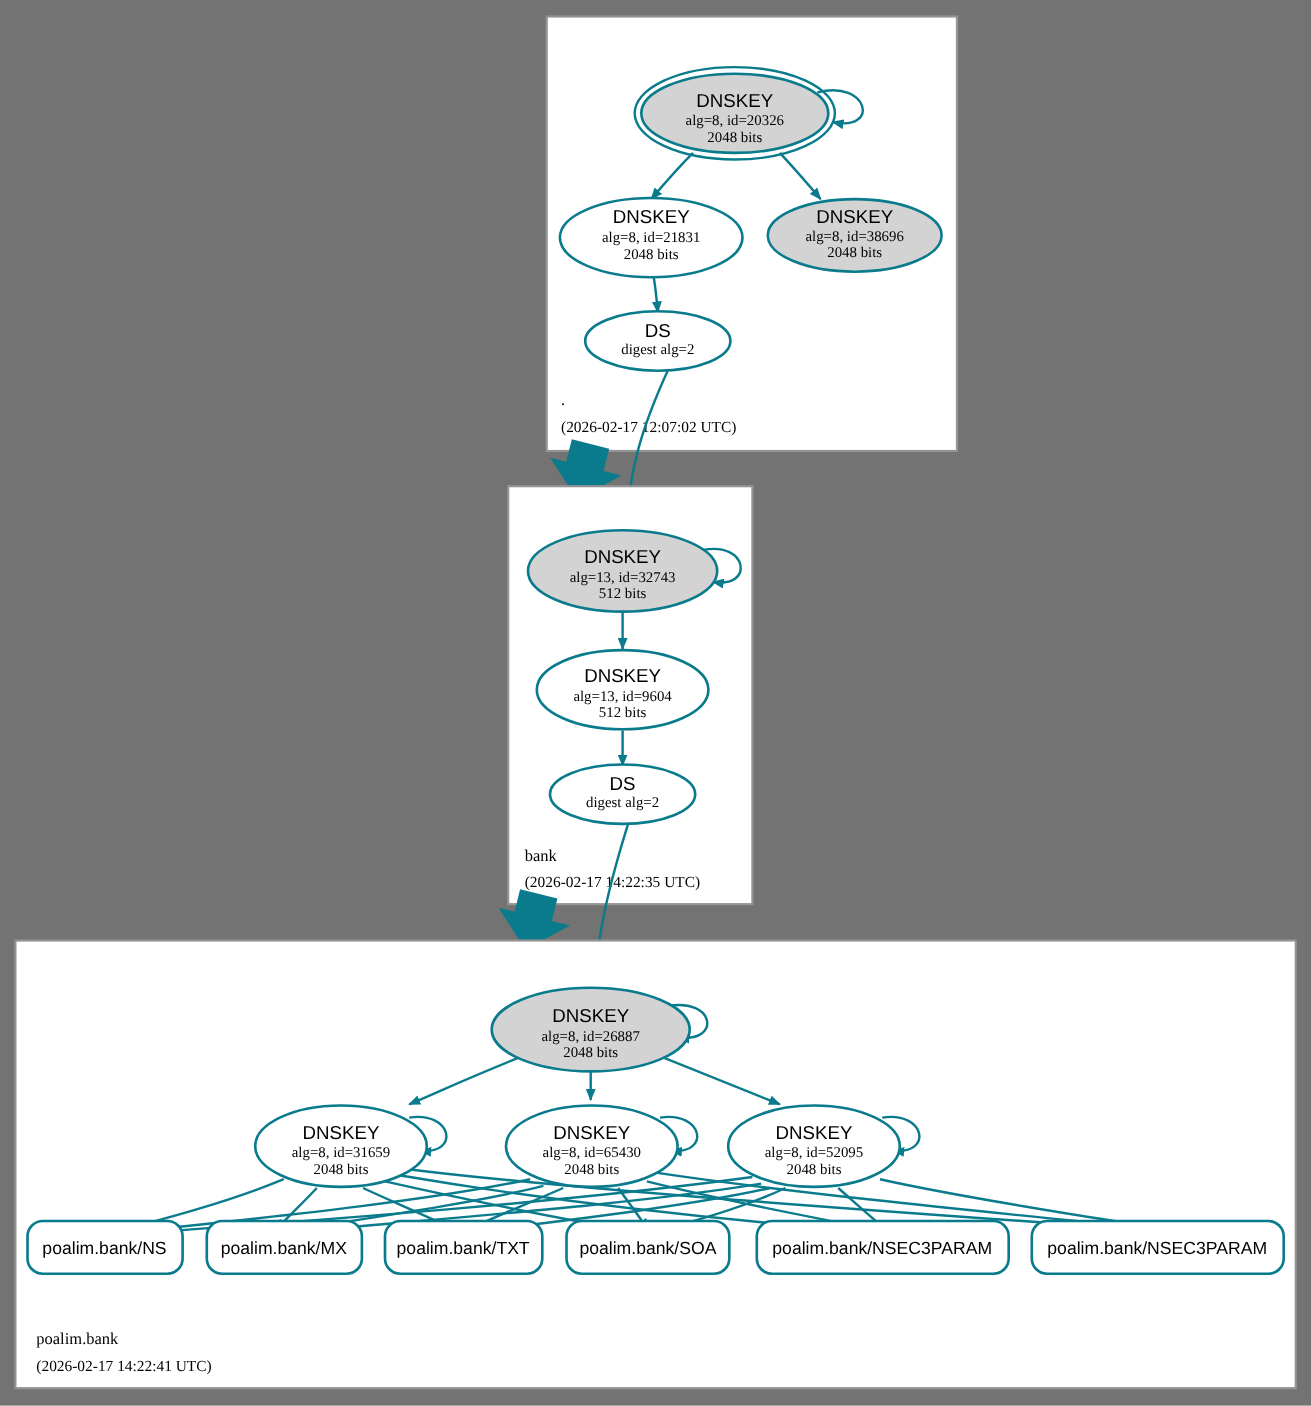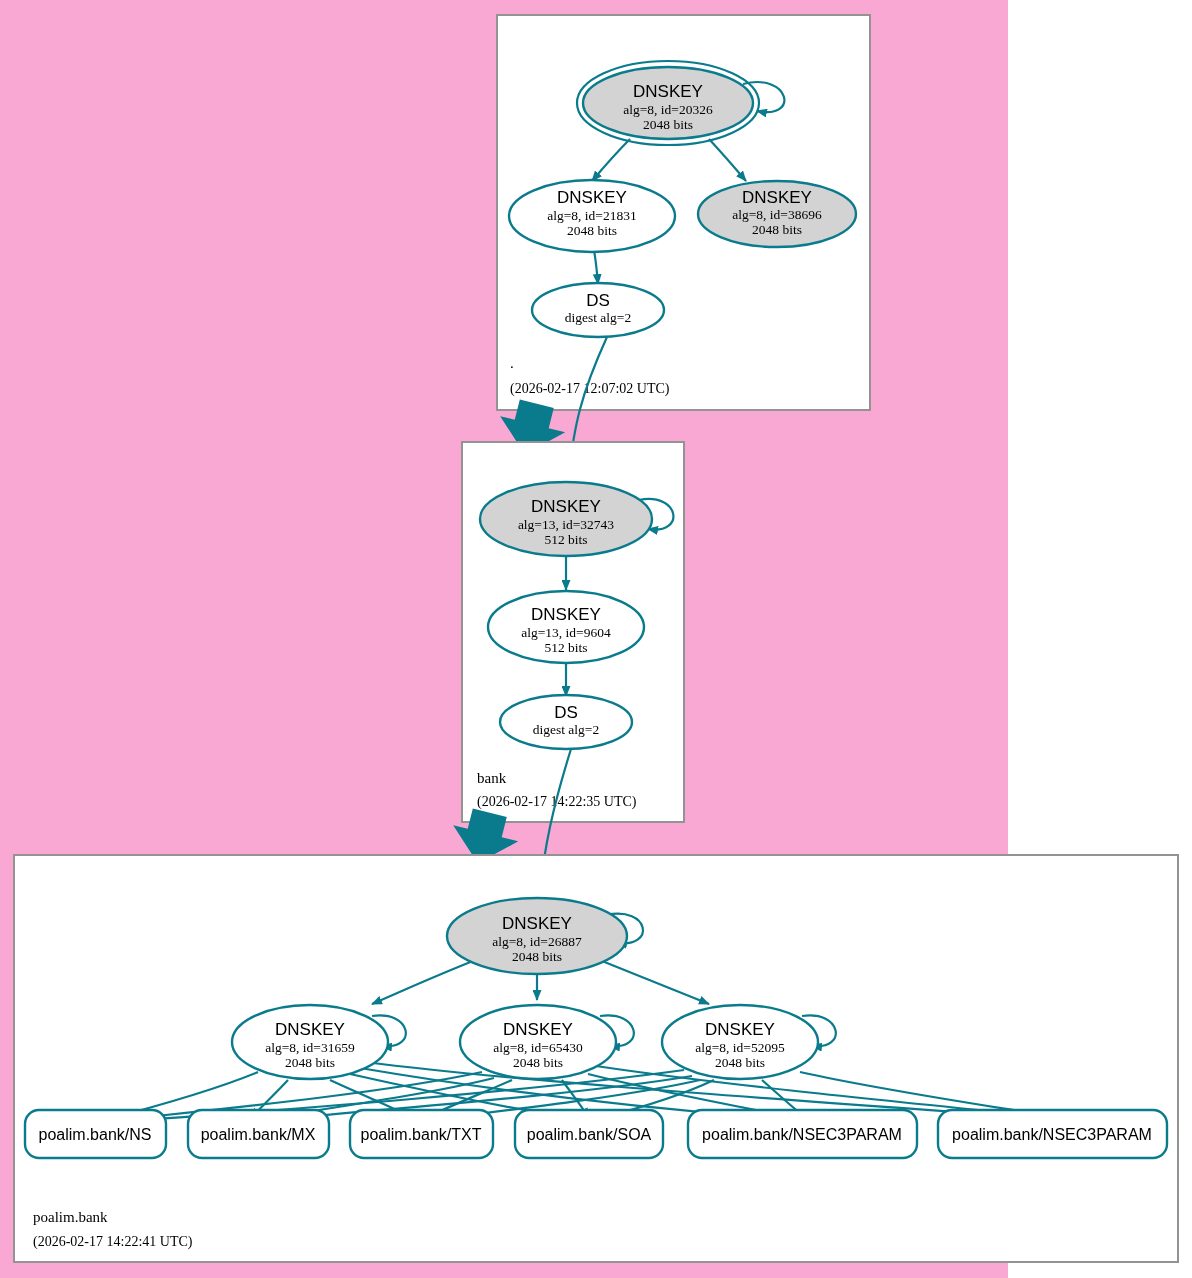--- a/index.html
+++ b/index.html
@@ -2,23 +2,23 @@
 <html><head>
 <meta charset="utf-8">
 <style>
   html, body {
     margin: 0;
     padding: 0;
     background: #ffffff;
   }
   #stage {
     position: relative;
-    width: 1008px;
+    width: 1192px;
     height: 1278px;
-    background: #f9a8d4;
+    background: #737373;
     font-family: "Liberation Sans", sans-serif;
   }
   svg { display: block; }
 
   .cluster-box {
     fill: #ffffff;
     stroke: #939393;
     stroke-width: 2;
   }
   .node-ell {

